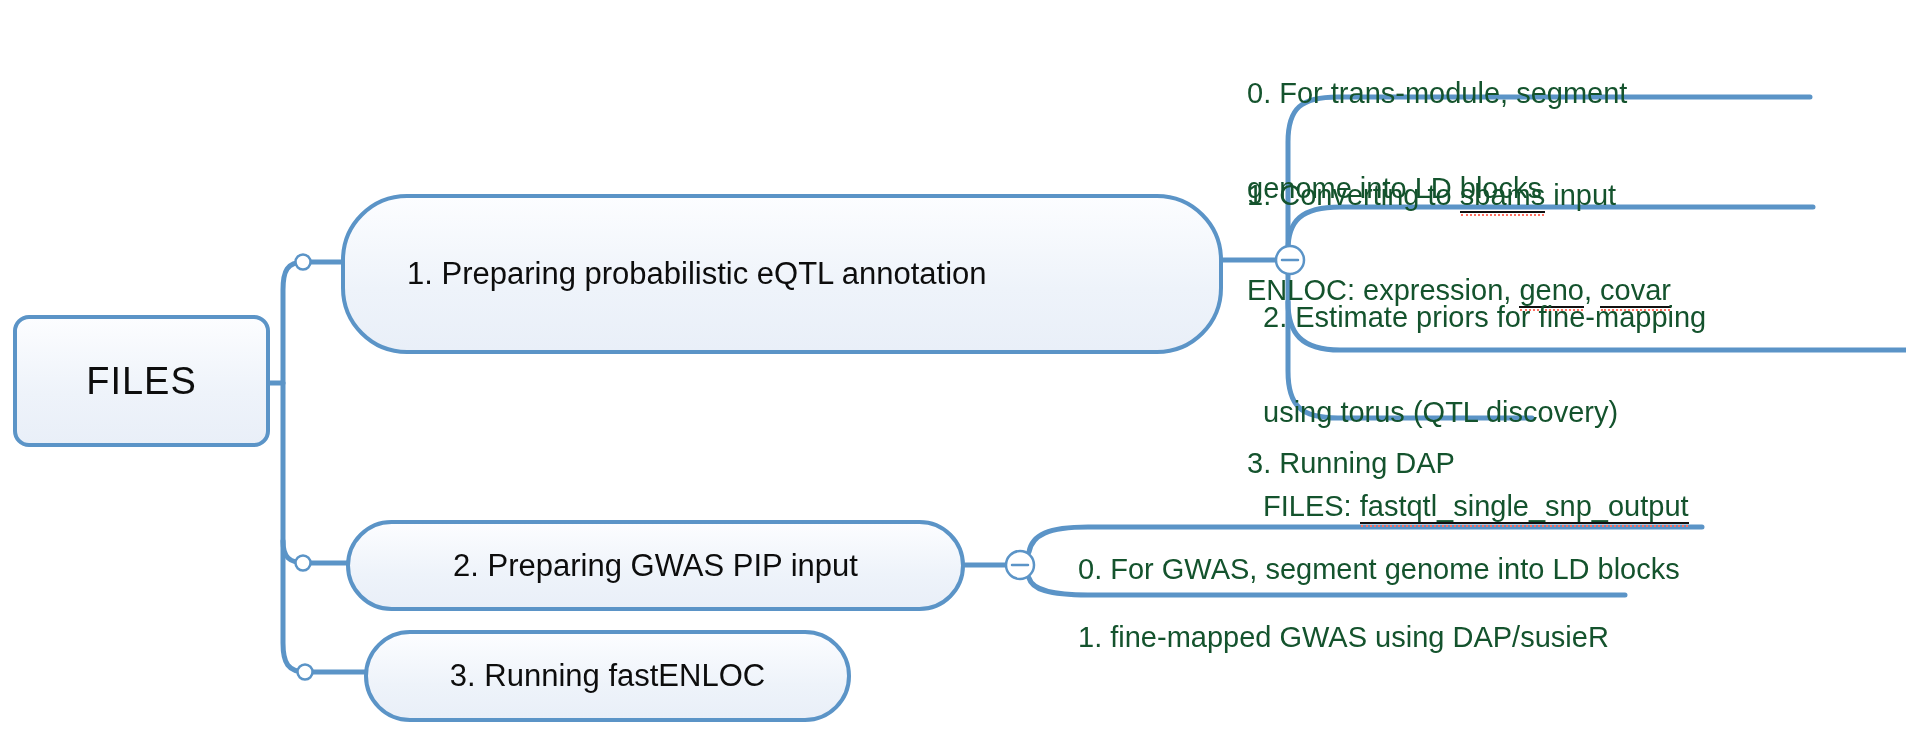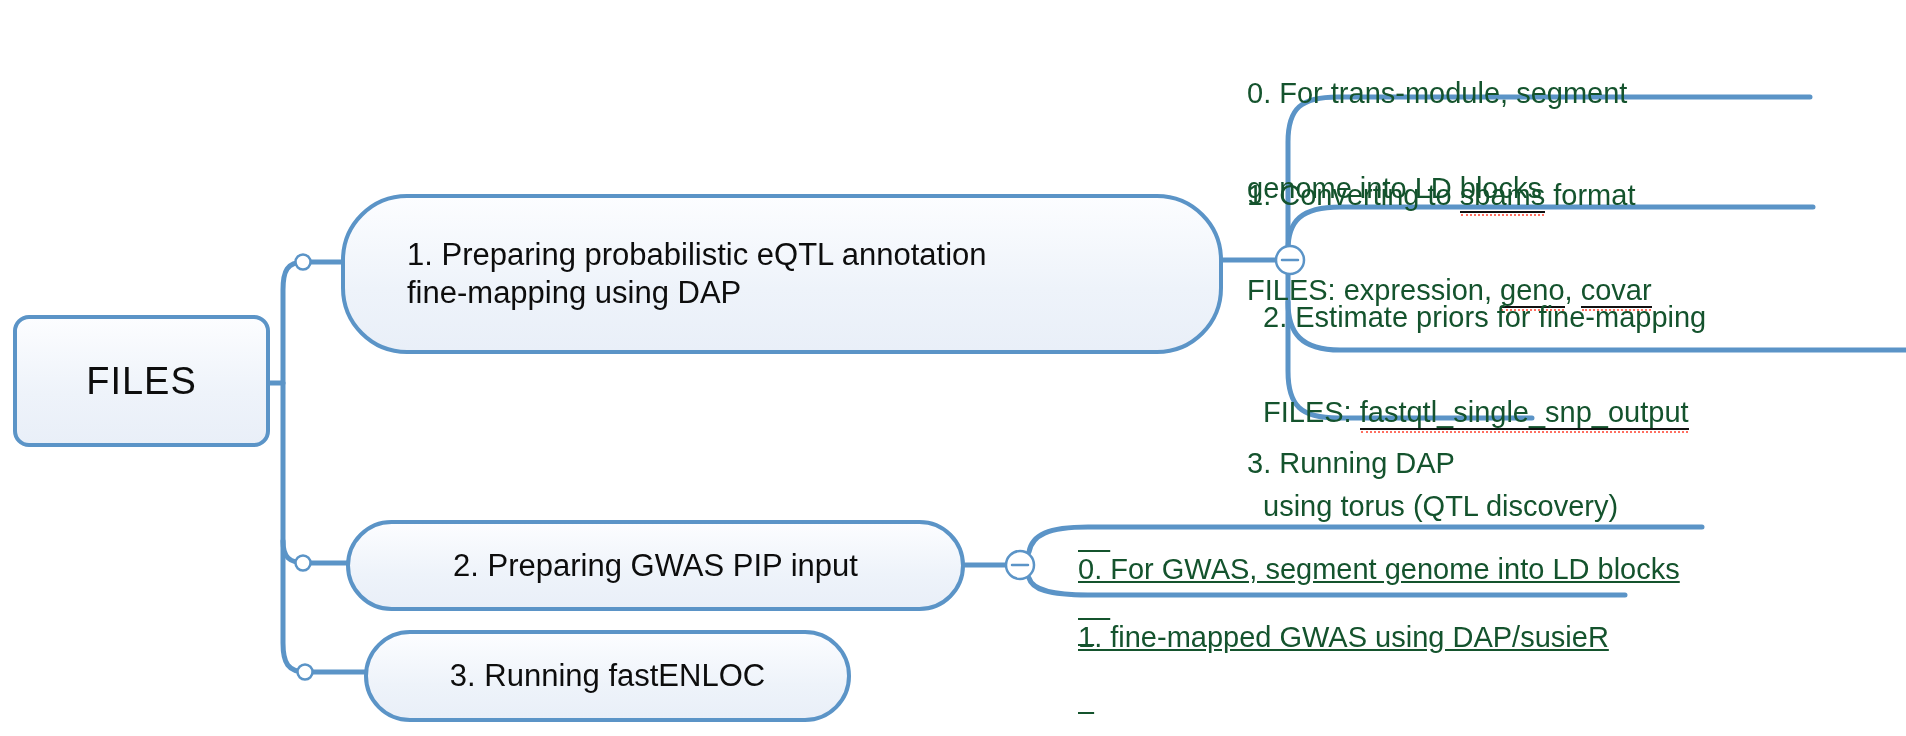--- a/index.html
+++ b/index.html
@@ -30,21 +30,21 @@
   }
   #node3 {
     left:364px; top:630px; width:487px; height:92px; border-radius:46px;
     align-items:center; font-size:31px;
   }
   .leaf {
     position:absolute; z-index:2; font-size:29px; line-height:31.5px;
     white-space:pre-wrap; color:#14532d;
   }
   .b1 { left:1247px; }
-  .b2 { left:1078px;text-decoration:underline; }
+  .b2 { left:1078px; }
   #b1c0 { top:15px; }
   #b1c1 { top:117px; }
   #b1c2 { top:239px;margin-left:16px; }
   #b1c3 { top:385px; }
   #b2c0 { top:491px; }
   #b2c1 { top:559px; }
   .sp { position:relative; border-bottom:2px solid #111111; }
   .sp::after {
     content:""; position:absolute; left:1px; right:1px; bottom:-5px; height:0;
     border-bottom:2px dotted #ff6f61;
@@ -93,45 +93,44 @@
       <path d="M 1012 565 H 1028" stroke="#5b94c7" stroke-width="2.5" stroke-linecap="round"></path>
     </g>
   </svg>
 
   <div class="node" id="root-node">
     <span>FILES</span>
   </div>
 
   <div class="node" id="node1">
     <span>1. Preparing probabilistic eQTL annotation</span>
-    <span>fine-mapping using DAP</span>
   </div>
 
   <div class="node" id="node2">
     <span>2. Preparing GWAS PIP input</span>
   </div>
 
   <div class="node" id="node3">
     <span>3. Running fastENLOC</span>
   </div>
 
   <div class="leaf b1" id="b1c0">
     <div><span>0. For trans-module, segment</span></div>
     <div><span>genome into LD blocks</span></div>
   </div>
 
   <div class="leaf b1" id="b1c1">
-    <div><span>1. Converting to </span><span class="sp">sbams</span><span> format</span></div>
-    <div><span>FILES: expression, </span><span class="sp">geno</span><span>, </span><span class="sp">covar</span></div>
+    <div><span>1. Converting to </span><span class="sp">sbams</span><span> input</span></div>
+    <div><span>ENLOC: expression, </span><span class="sp">geno</span><span>, </span><span class="sp">covar</span></div>
   </div>
 
   <div class="leaf b1" id="b1c2">
     <div><span>2. Estimate priors for fine-mapping</span></div>
+    <div><span>using torus (QTL discovery)</span></div>
     <div><span>FILES: </span><span class="sp">fastqtl_single_snp_output</span></div>
-    <div><span>using torus (QTL discovery)</span></div>
   </div>
 
   <div class="leaf b1" id="b1c3">
     <div><span>3. Running DAP</span></div>
   </div>
 
   <div class="leaf b2" id="b2c0">
     <div><span>0. For GWAS, segment genome into LD blocks</span></div>
   </div>
 

